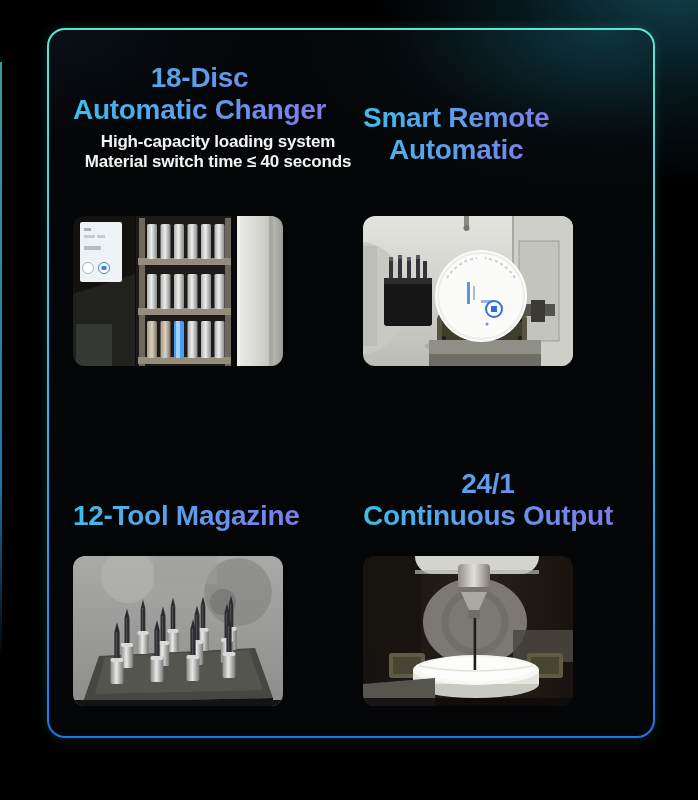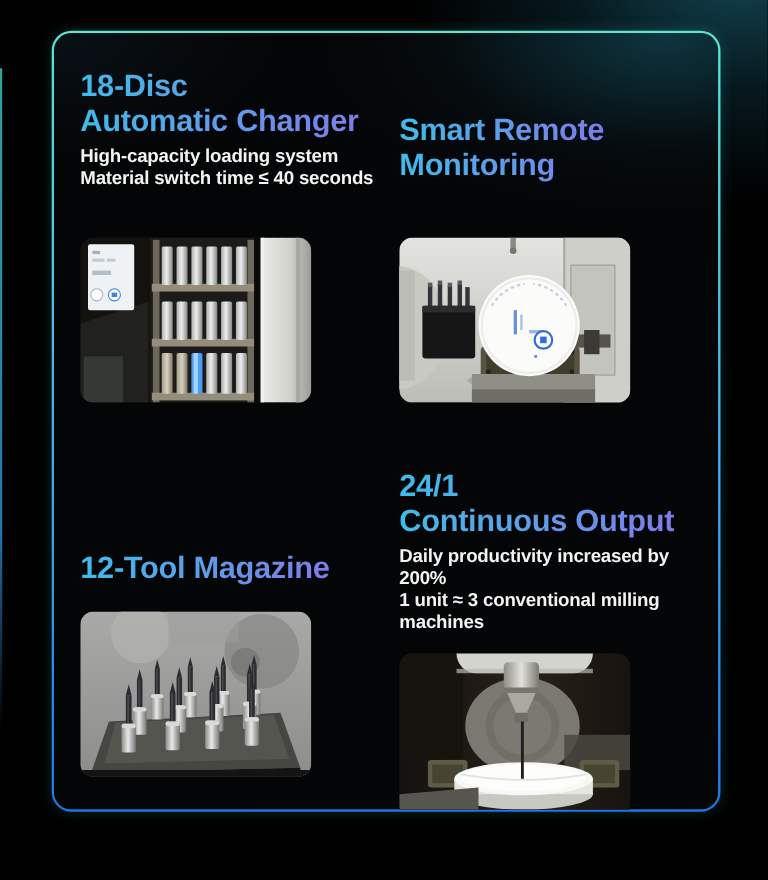--- a/index.html
+++ b/index.html
@@ -27,21 +27,21 @@
     box-sizing:border-box;padding:2px;border-radius:18px;
     background:linear-gradient(180deg,#58e8d2 0%,#41aeee 55%,#1e78e6 100%);
     box-shadow:0 0 12px rgba(70,210,220,.18);
   }
   .card{
     width:100%;height:100%;box-sizing:border-box;border-radius:16px;
     background:
       radial-gradient(ellipse 460px 240px at 92% 0%, rgba(16,62,74,.85) 0%, rgba(8,22,28,.35) 45%, rgba(0,0,0,0) 70%),
       radial-gradient(ellipse 300px 160px at 0% 0%, rgba(12,24,34,.6) 0%, rgba(0,0,0,0) 70%),
       #040506;
-    padding:30px 0 0 24px;overflow:hidden;
+    padding:30px 0 0 24px;overflow:hidden;text-align:center;
   }
   .row{display:grid;grid-template-columns:290px 290px;}
   .row2{margin-top:60px;}
   .feature-text{
     min-height:112px;display:flex;flex-direction:column;justify-content:flex-end;
   }
   .feature-heading{
     margin:0 0 6px 0;width:fit-content;max-width:285px;
     font-size:28px;line-height:32px;font-weight:700;letter-spacing:-.3px;
     white-space:pre-line;
@@ -144,21 +144,21 @@
             <rect x="158" y="0" width="6" height="150" fill="#0a0a09"></rect>
             <rect x="164" y="0" width="46" height="150" fill="url(#p1door)"></rect>
             <rect x="164" y="0" width="3" height="150" fill="#f2f2ef"></rect>
             <rect x="196" y="0" width="4" height="150" fill="#a8a8a3"></rect>
           </svg>
         </div>
 
         <div class="cell">
           <div class="feature-text">
             <h2 class="feature-heading">Smart Remote
-Monitoring</h2>
+Automatic</h2>
           </div>
           <svg class="photo" viewBox="0 0 210 150" xmlns="http://www.w3.org/2000/svg" role="img">
             <defs>
               <linearGradient id="p2bg" x1="0" y1="0" x2="0" y2="1">
                 <stop offset="0" stop-color="#e3e3df"></stop>
                   <stop offset="1" stop-color="#bdbdb8"></stop>
               </linearGradient>
             </defs>
             <rect width="210" height="150" fill="url(#p2bg)"></rect>
             <rect x="150" y="0" width="60" height="150" fill="#cfcfca"></rect>
@@ -258,22 +258,20 @@
             <use href="#p3tool" transform="translate(84,126)"></use>
             <use href="#p3tool" transform="translate(120,125)"></use>
             <use href="#p3tool" transform="translate(156,122)"></use>
           </svg>
         </div>
 
         <div class="cell">
           <div class="feature-text">
             <h2 class="feature-heading">24/1
 Continuous Output</h2>
-            <p class="feature-desc">Daily productivity increased by 200%
-1 unit ≈ 3 conventional milling machines</p>
           </div>
           <svg class="photo" viewBox="0 0 210 150" xmlns="http://www.w3.org/2000/svg" role="img">
             <defs>
               <linearGradient id="p4bg" x1="0" y1="0" x2="1" y2="0">
                 <stop offset="0" stop-color="#141110"></stop>
                   <stop offset=".55" stop-color="#28211a"></stop>
                   <stop offset="1" stop-color="#18130f"></stop>
               </linearGradient>
               <linearGradient id="p4chrome" x1="0" y1="0" x2="1" y2="0">
                 <stop offset="0" stop-color="#8f8d86"></stop>

